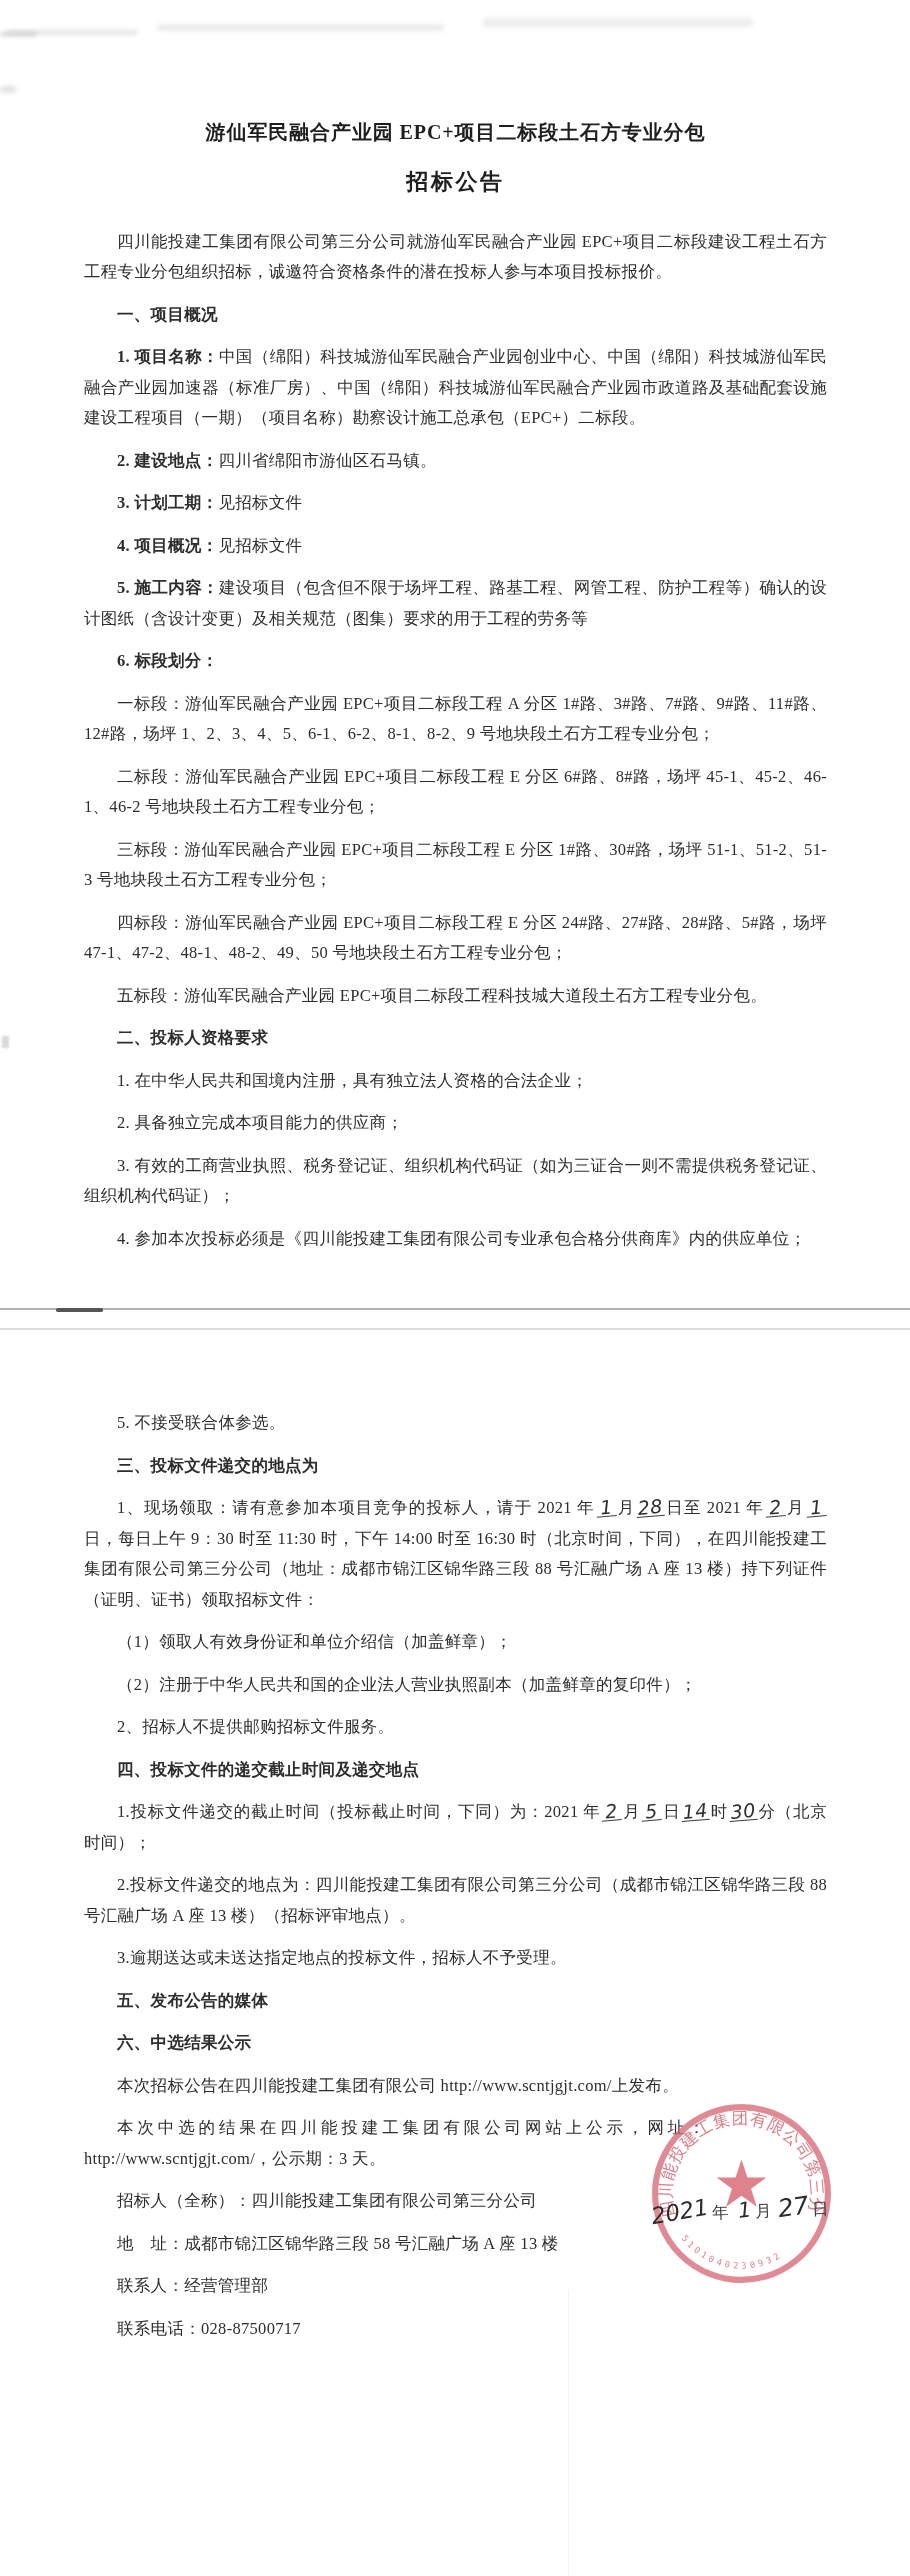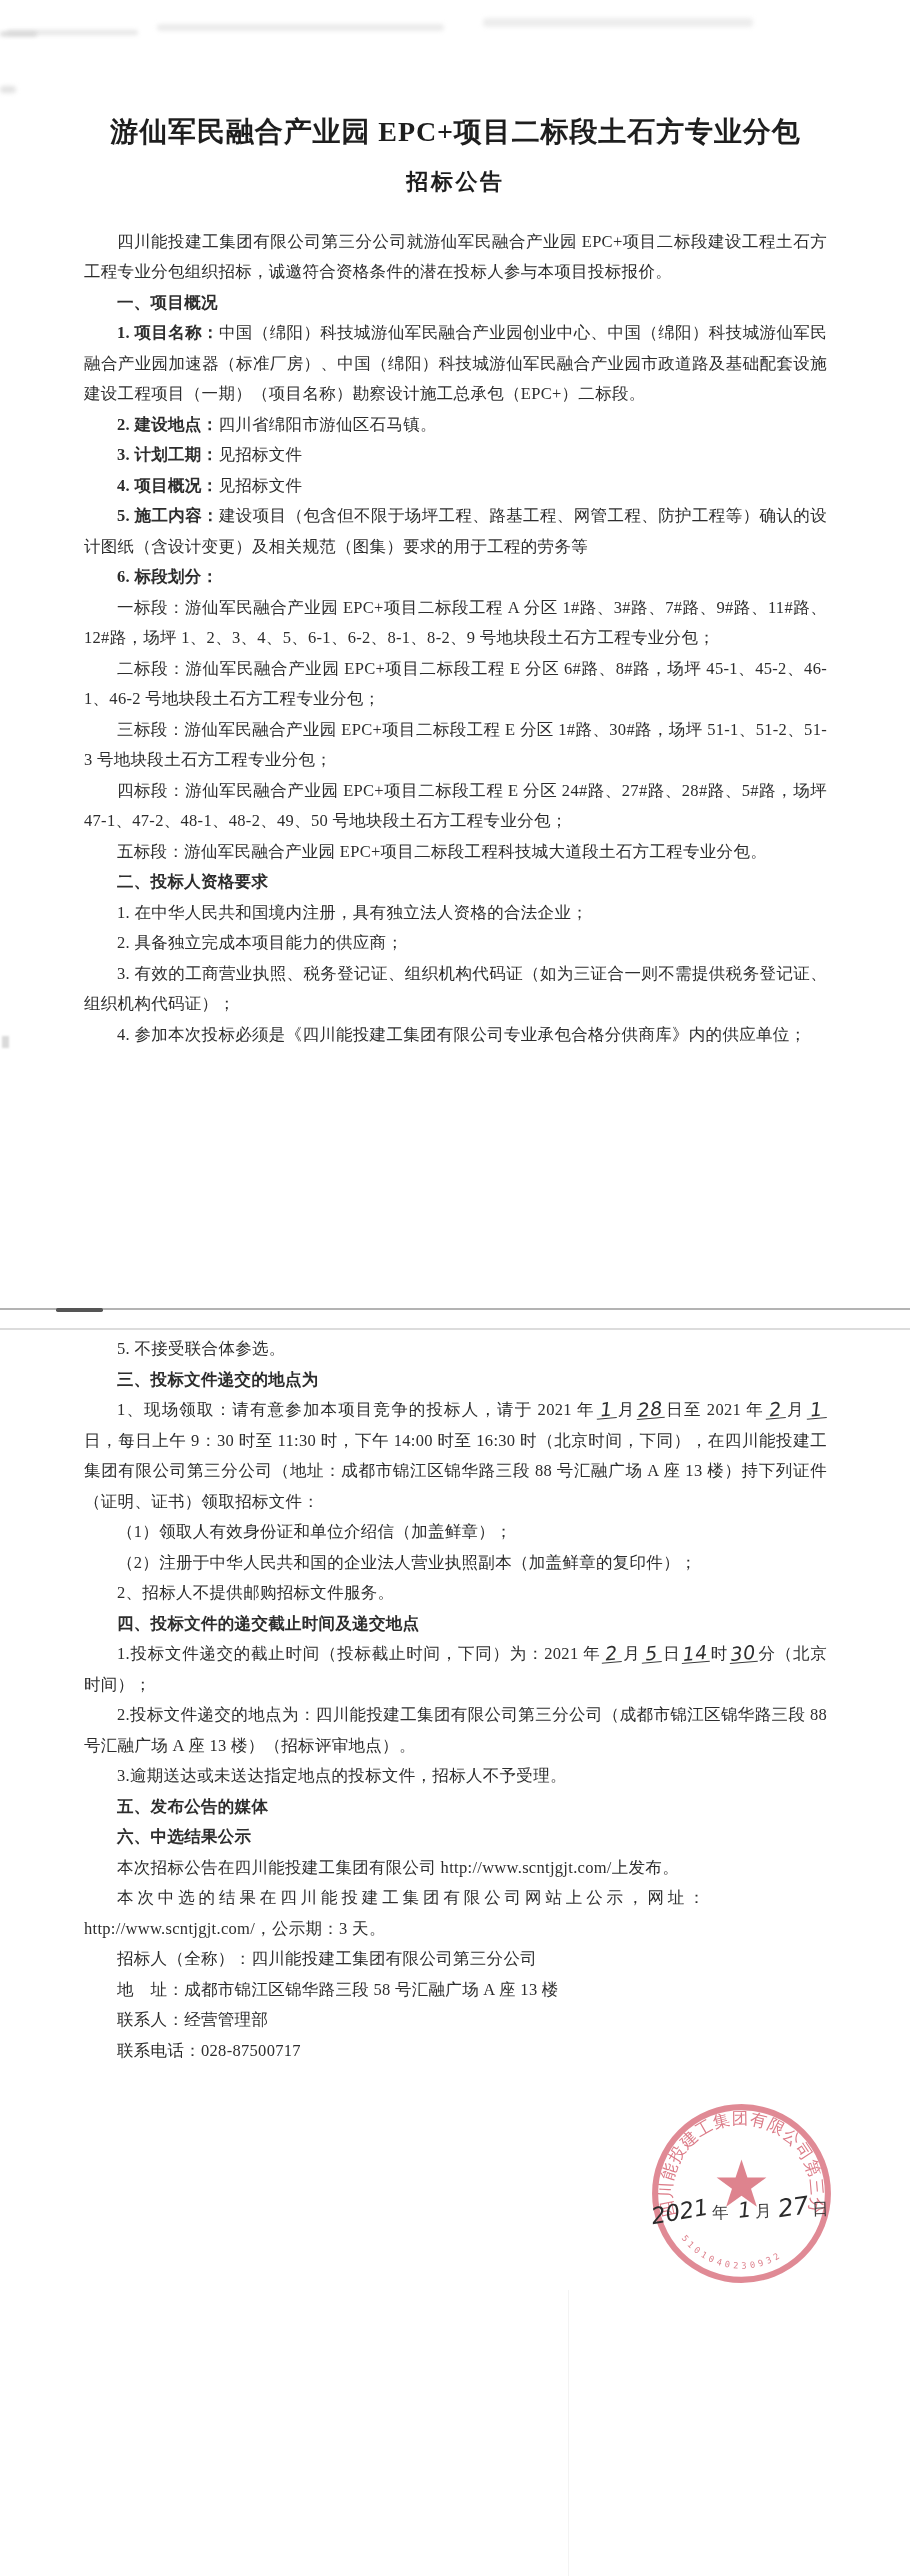--- a/index.html
+++ b/index.html
@@ -2,25 +2,25 @@
 <html style="font-size:14px"><head>
 <meta charset="utf-8">
 <style>
   html,body{margin:0;padding:0;background:#ffffff;}
   #shot{
     position:relative;width:911px;height:2576px;background:#ffffff;overflow:hidden;
     font-family:"Liberation Serif","DejaVu Serif",serif;color:#2d2d2d;
   }
   .page{position:absolute;left:0;width:911px;padding:0 84px;box-sizing:border-box;filter:blur(0.3px);}
   #page1{top:0;padding-top:118px;}
-  #page2{top:1334px;}
-  h1{font-size:28px;line-height:28px;font-weight:700;text-align:center;margin:0;letter-spacing:0.9px;color:#1e1e1e;}
+  #page2{top:1396px;}
+  h1{font-size:20px;line-height:28px;font-weight:700;text-align:center;margin:0;letter-spacing:0.9px;color:#1e1e1e;}
   h2{font-size:22px;line-height:26px;font-weight:700;text-align:center;margin:22.6px 0 0;letter-spacing:2.6px;color:#1e1e1e;}
   p{margin:0;font-size:16.5px;line-height:30.5px;text-align:justify;letter-spacing:0.3px;}
-  .ind{text-indent:2em;}
+  .ind{text-indent:2em;margin-top:12px;}
   .bold{font-weight:700;}
   .first{margin-top:32px;}
   .spread{letter-spacing:3.9px;}
   b{font-weight:700;}
   .hw{
     display:inline-block;min-width:0.9em;text-align:center;text-indent:0;
     border-bottom:1.3px solid #3a3a3a;padding:0 1.7px;margin:0 0.9px;
     font-family:"DejaVu Sans",sans-serif;font-style:italic;font-size:19px;line-height:17.4px;
     color:#2f2f2f;transform:rotate(-5deg) translateY(0.9px);
   }

